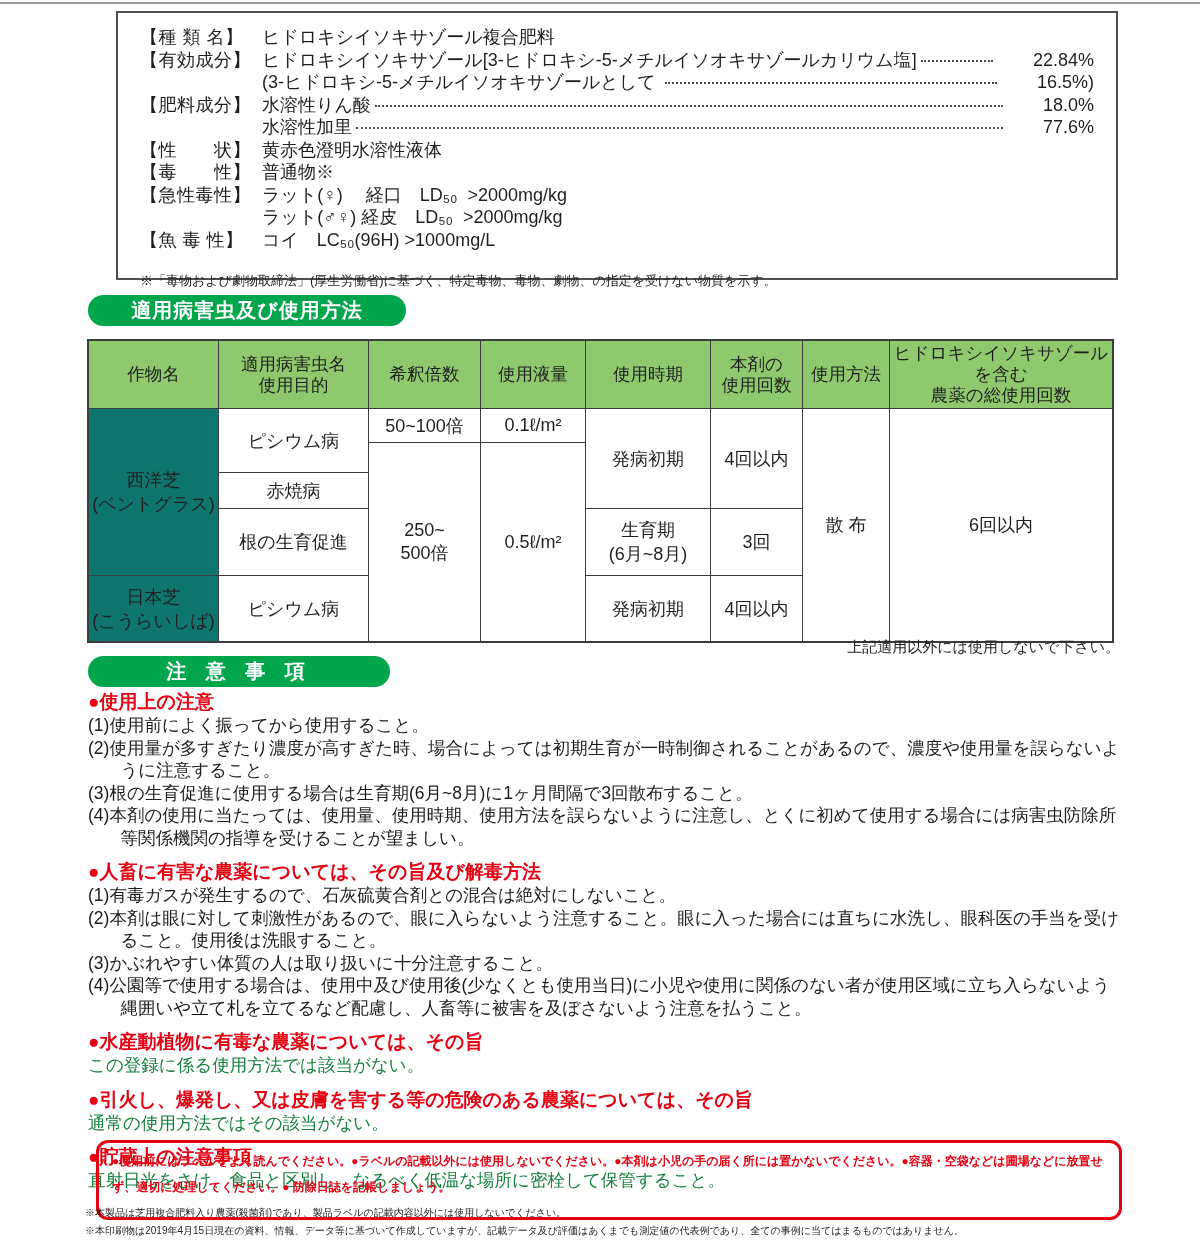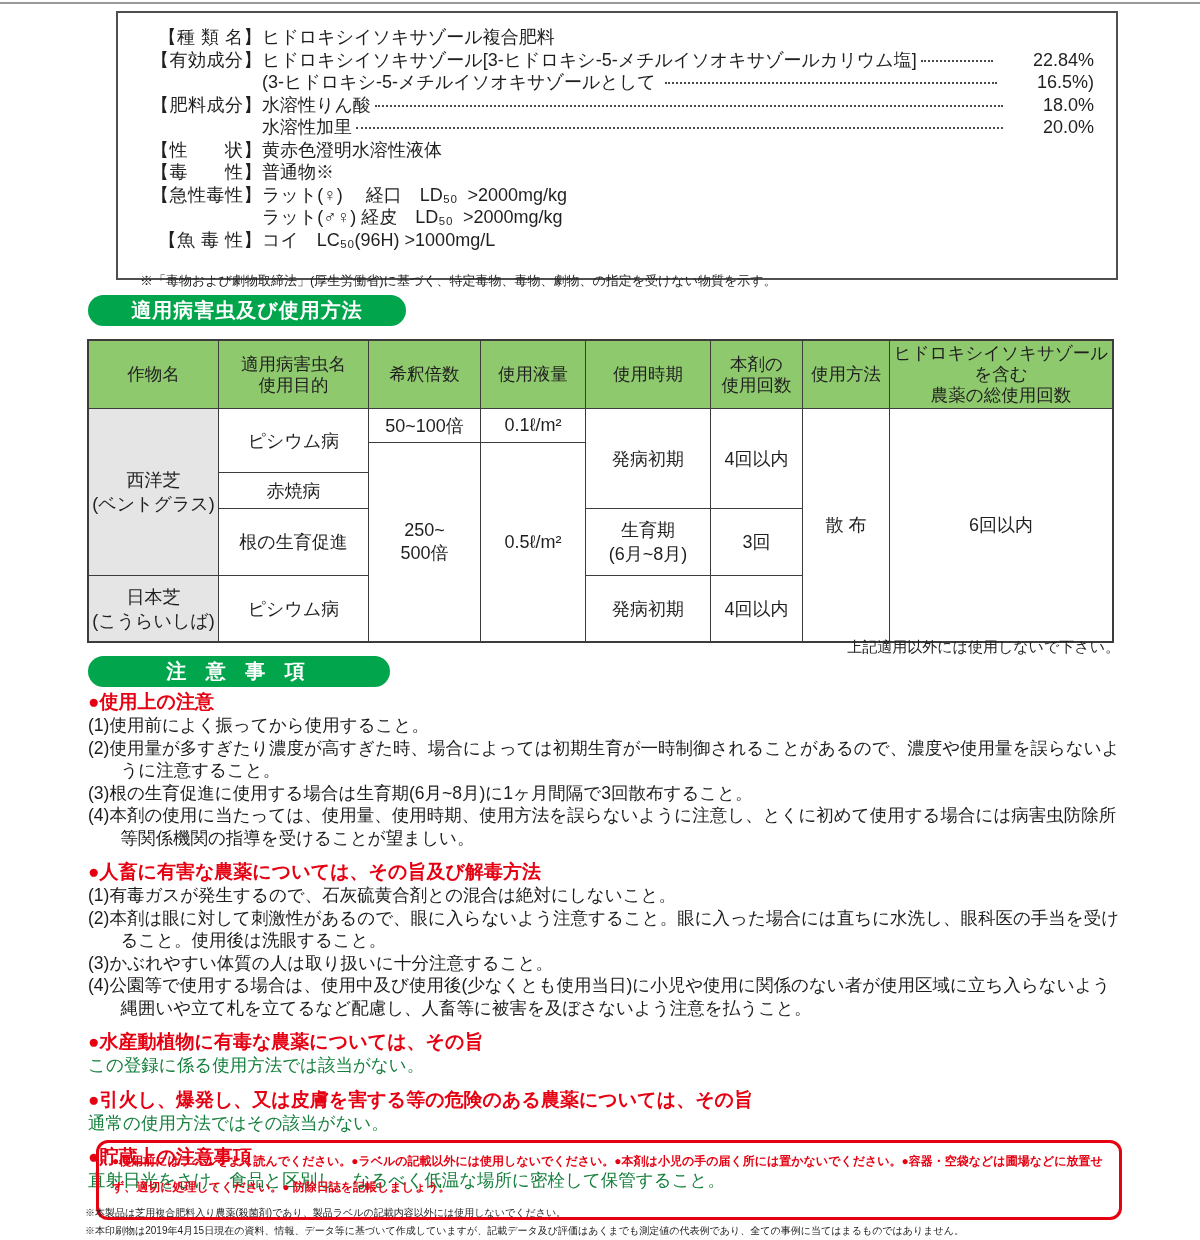--- a/index.html
+++ b/index.html
@@ -5,38 +5,38 @@
   * { margin:0; padding:0; box-sizing:border-box; }
   html,body { background:#ffffff; }
   body { font-family:"Liberation Sans", sans-serif; color:#1f1f1f; }
   .page { position:relative; width:1200px; height:1240px; background:#fff; overflow:hidden; }
   .top-rule { position:absolute; left:0; top:2px; width:1200px; border-top:2px solid #9a9a9a; }
 
   
   .spec-box { position:absolute; left:116px; top:11px; width:1002px; height:269px;
               border:2px solid #4f4f4f; background:#fff; padding:13px 22px 8px 22px; }
   .spec-row { display:flex; align-items:flex-start; font-size:18px; line-height:22.5px; }
-  .spec-label { flex:none; width:122px; letter-spacing:0.5px;text-align:right; }
+  .spec-label { flex:none; width:122px; letter-spacing:0.5px; }
   .spec-text { flex:none; white-space:pre; }
   .dots { flex:1 1 auto; height:13px; border-bottom:2.6px dotted #4a4a4a; margin:0 4px; min-width:10px; }
   .spec-value { flex:none;margin-left:36px; }
   .spec-footnote { font-size:13px; margin-top:21px; color:#222; }
 
   
   .pill { position:absolute; height:31px; background:#00a54c; border-radius:16px;
           color:#fff; font-weight:bold; font-size:20px; line-height:31px; text-align:center; }
   .pill1 { left:88px; top:295px; width:318px; letter-spacing:1px; }
   .pill2 { left:88px; top:656px; width:302px; letter-spacing:7px; }
 
   
   table.app { position:absolute; left:88px; top:340px; border-collapse:collapse; table-layout:fixed; }
   table.app th, table.app td { border:1.6px solid #3c3c3c; text-align:center; vertical-align:middle;
       white-space:pre-line; font-size:18px; padding:2px 3px; }
   table.app th { background:#8fc96e; height:62px; font-weight:normal; font-size:17.5px; line-height:21px; }
-  table.app td.crop { background:#e5e5e5; }
+  table.app td.crop { background:#0f766e; }
   tr.r1 { height:34px; } tr.r2 { height:30px; } tr.r3 { height:36px; }
   tr.r4 { height:67px; } tr.r5 { height:66px; }
   table.app { outline:1px solid #3c3c3c; }
 
   .table-note { position:absolute; top:638px; right:80px; font-size:15px; color:#1f1f1f; }
 
   
   .cautions { position:absolute; left:88px; top:690px; width:1032px; }
   .c-head { color:#e50012; font-weight:bold; font-size:19px; line-height:24px; margin-top:11px; }
   .c-item { font-size:17.5px; line-height:22.5px; color:#1c1c1c;
@@ -78,21 +78,21 @@
     <div class="spec-row">
       <span class="spec-label">【肥料成分】</span>
       <span class="spec-text">水溶性りん酸</span>
       <span class="dots"></span>
       <span class="spec-value">18.0%</span>
     </div>
     <div class="spec-row">
       <span class="spec-label"></span>
       <span class="spec-text">水溶性加里</span>
       <span class="dots"></span>
-      <span class="spec-value">20.0%</span>
+      <span class="spec-value">77.6%</span>
     </div>
     <div class="spec-row">
       <span class="spec-label">【性　　状】</span>
       <span class="spec-text">黄赤色澄明水溶性液体</span>
     </div>
     <div class="spec-row">
       <span class="spec-label">【毒　　性】</span>
       <span class="spec-text">普通物※</span>
     </div>
     <div class="spec-row">

